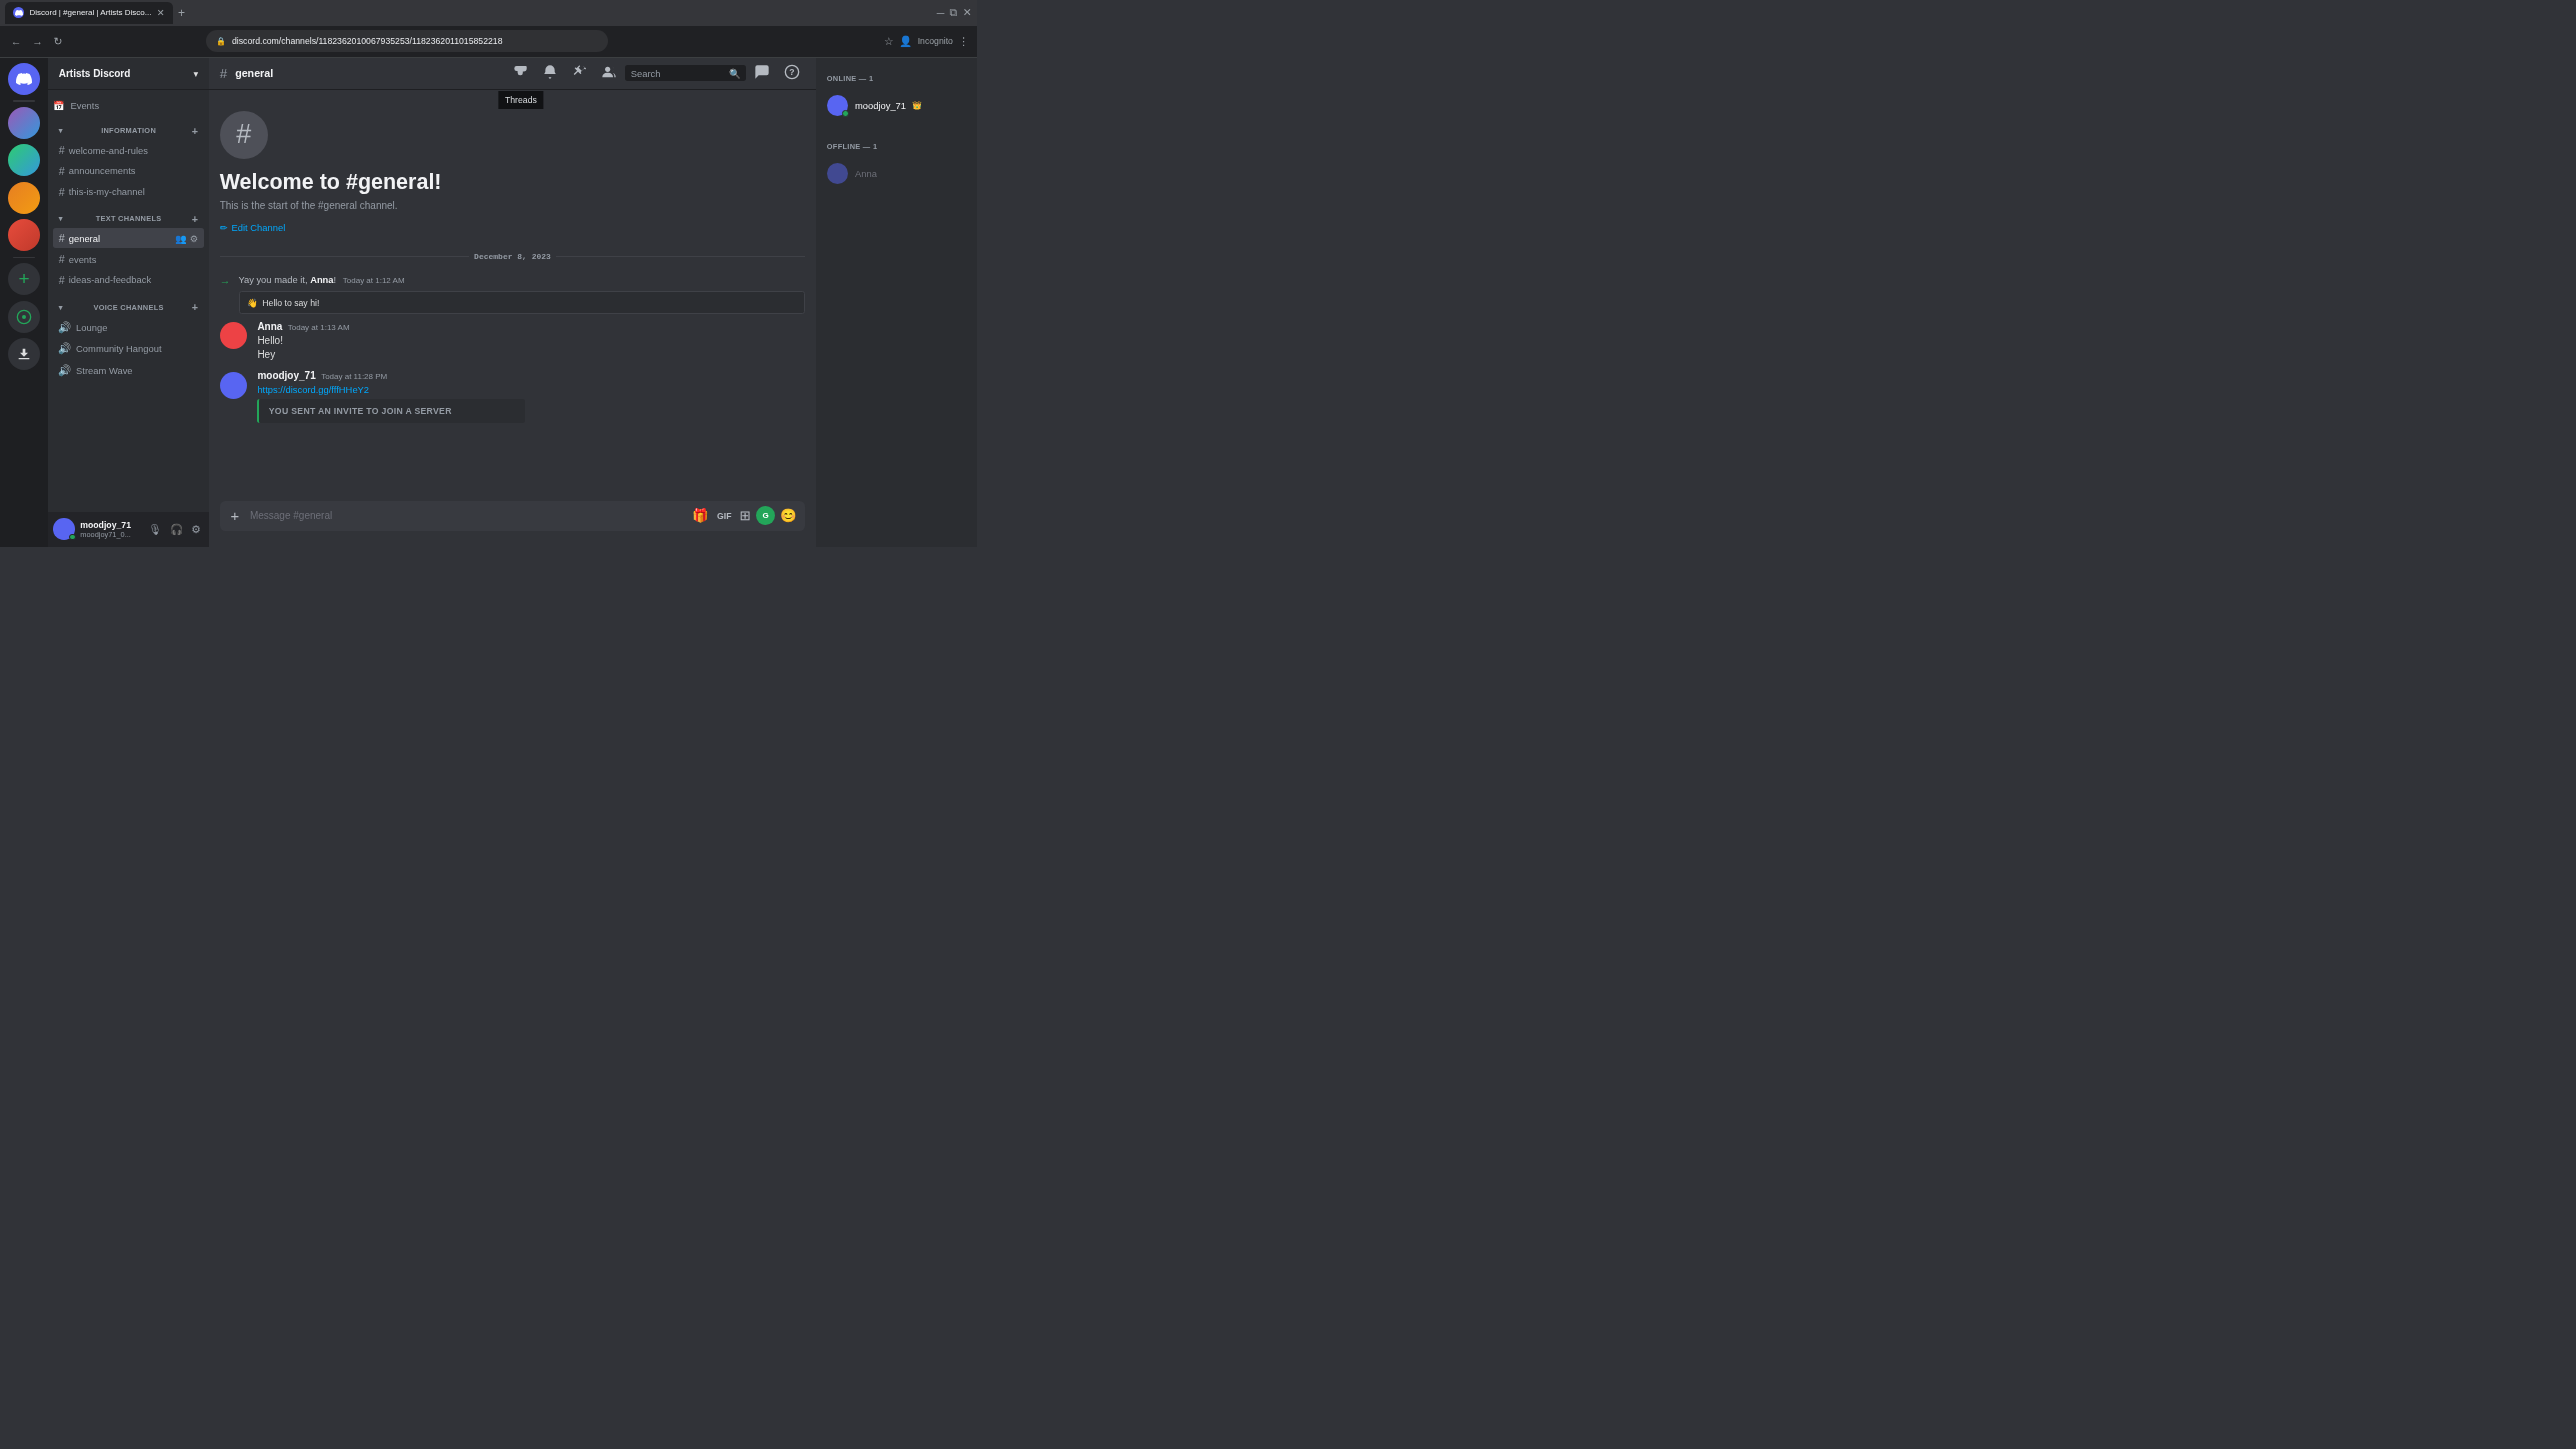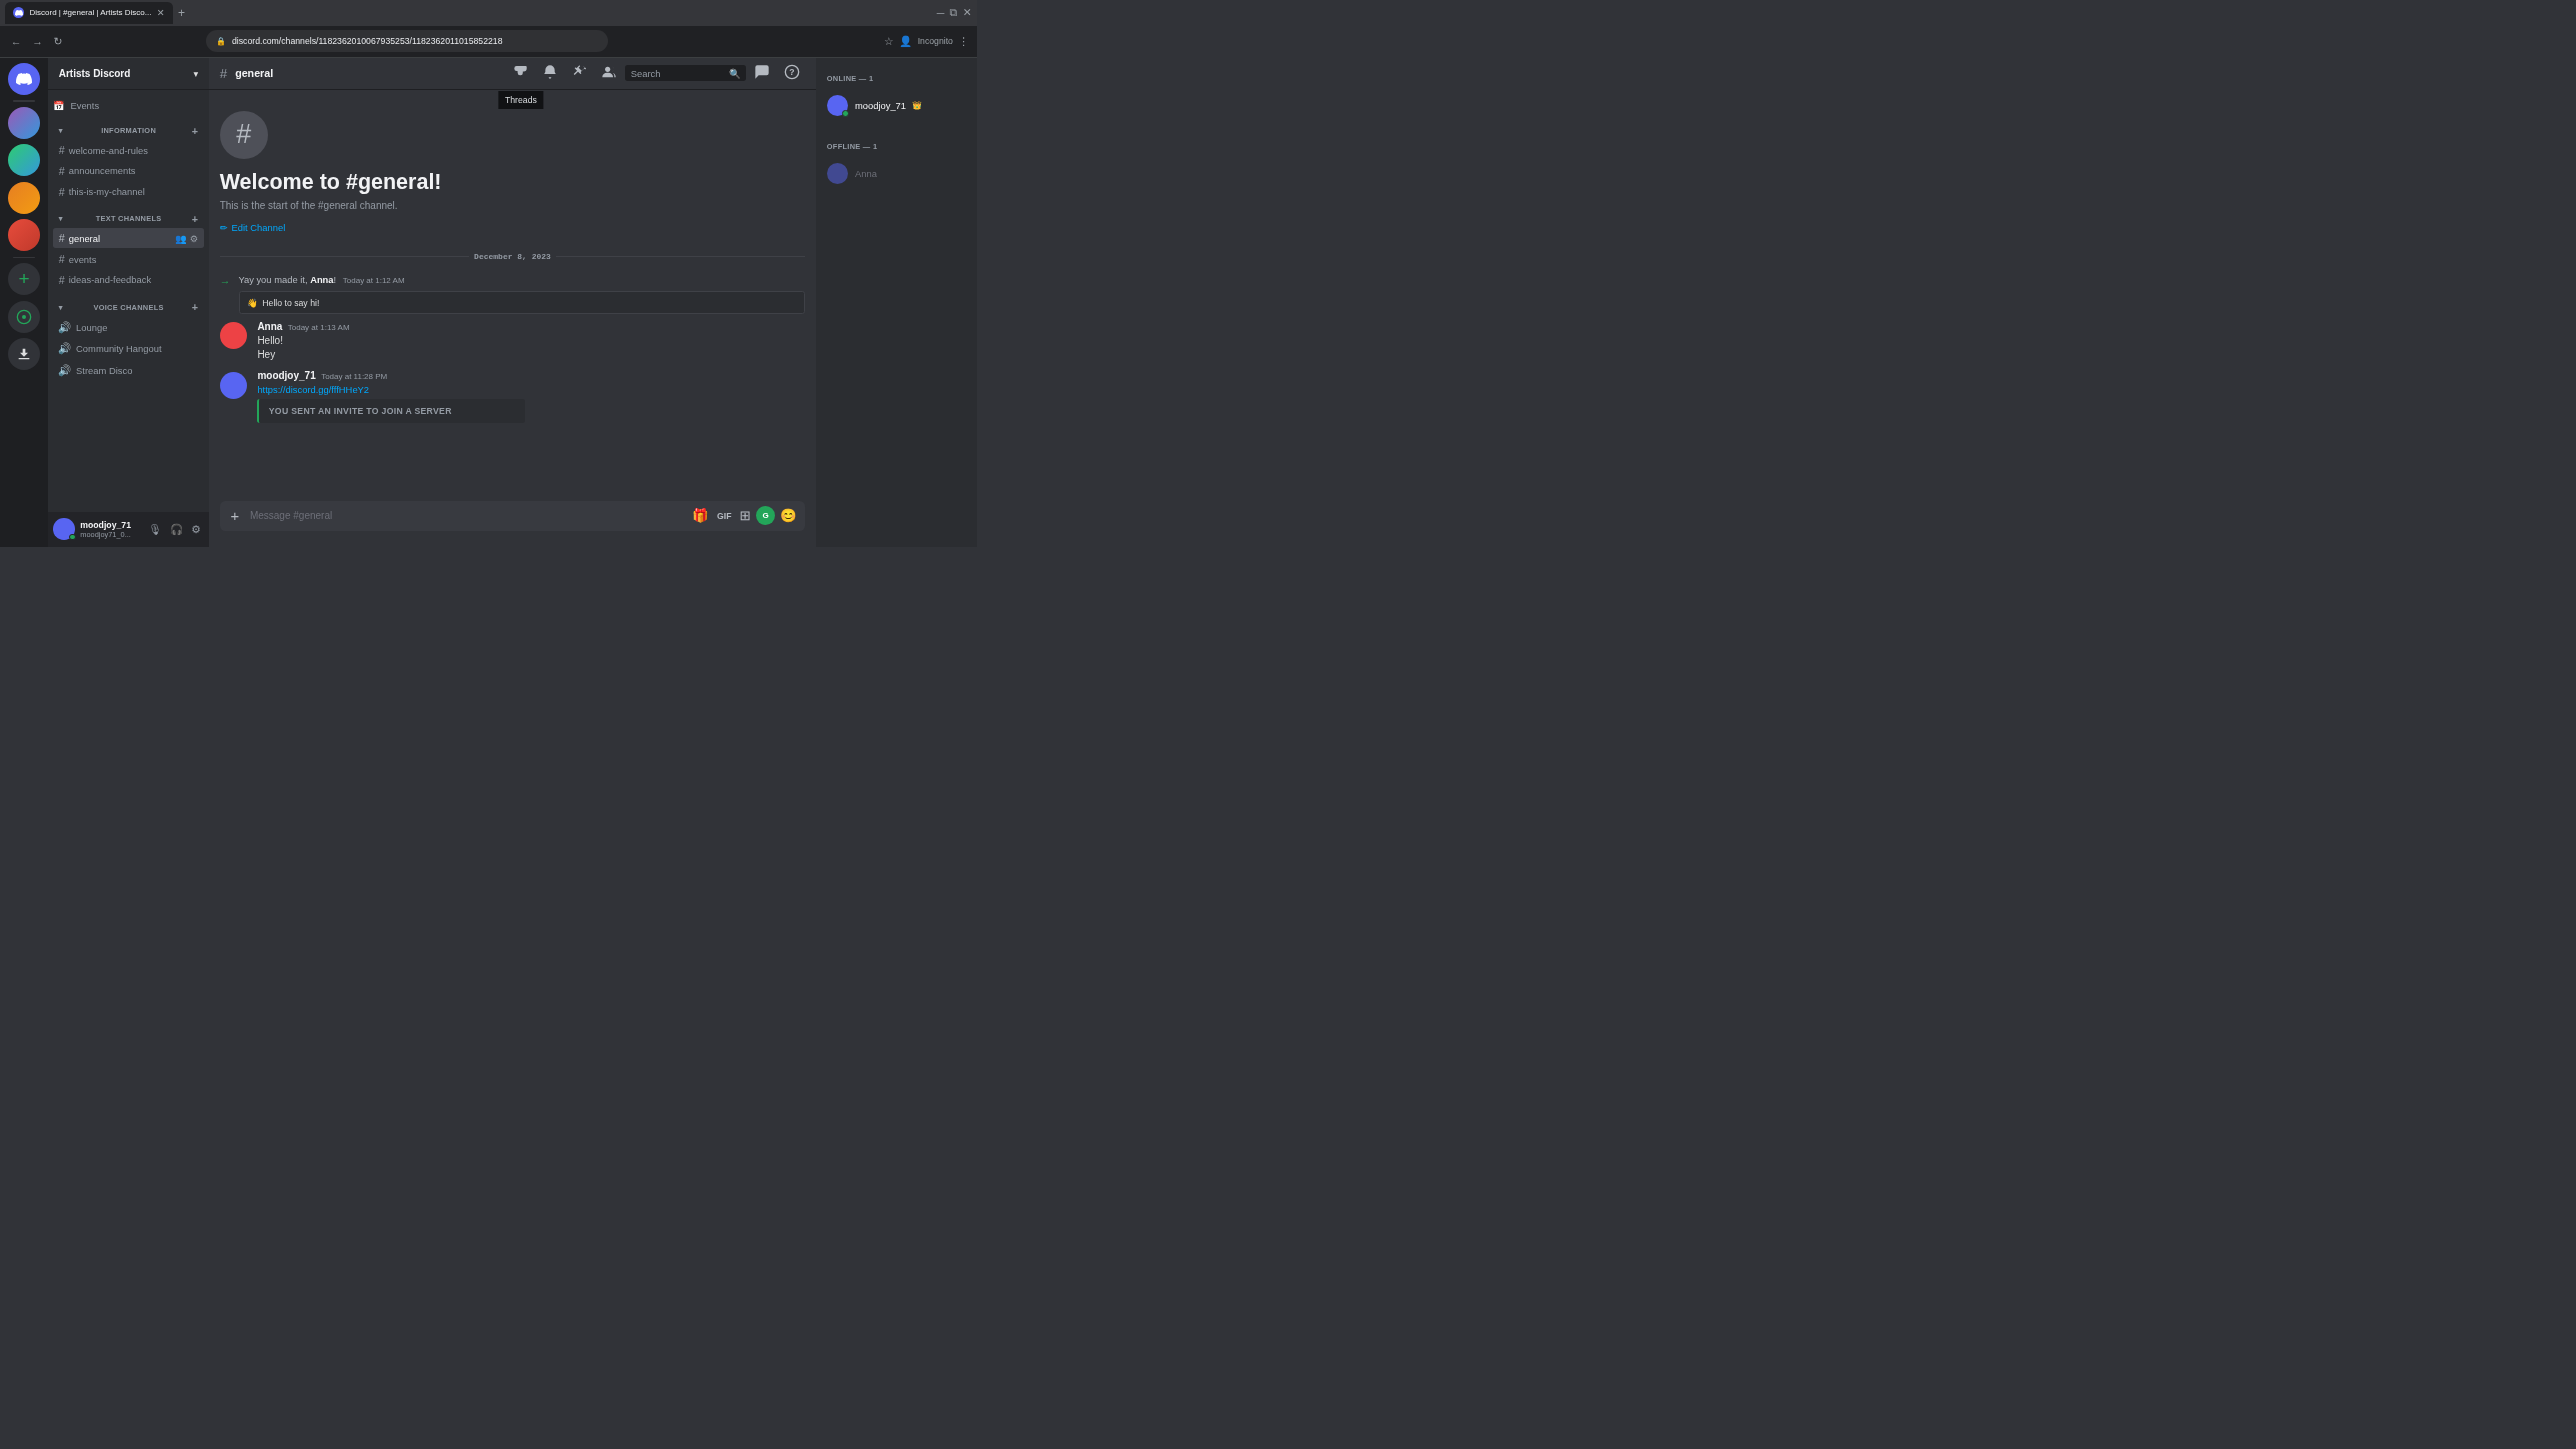--- a/index.html
+++ b/index.html
@@ -270,21 +270,21 @@
         <div class="channel-item">
           <span class="channel-icon">🔊</span>
           <span class="channel-name">Lounge</span>
         </div>
         <div class="channel-item">
           <span class="channel-icon">🔊</span>
           <span class="channel-name">Community Hangout</span>
         </div>
         <div class="channel-item">
           <span class="channel-icon">🔊</span>
-          <span class="channel-name">Stream Disco</span>
+          <span class="channel-name">Stream Wave</span>
         </div>
       </div>
     </div>
 
     <div class="user-panel">
       <div class="user-avatar" style="background:#5865f2; position:relative;">
         <div style="width:6.7px;height:6.7px;background:#23a559;border-radius:50%;border:1.3px solid #232428;position:absolute;bottom:-0.7px;right:-0.7px;"></div>
       </div>
       <div class="user-info">
         <div class="user-name">moodjoy_71</div>

